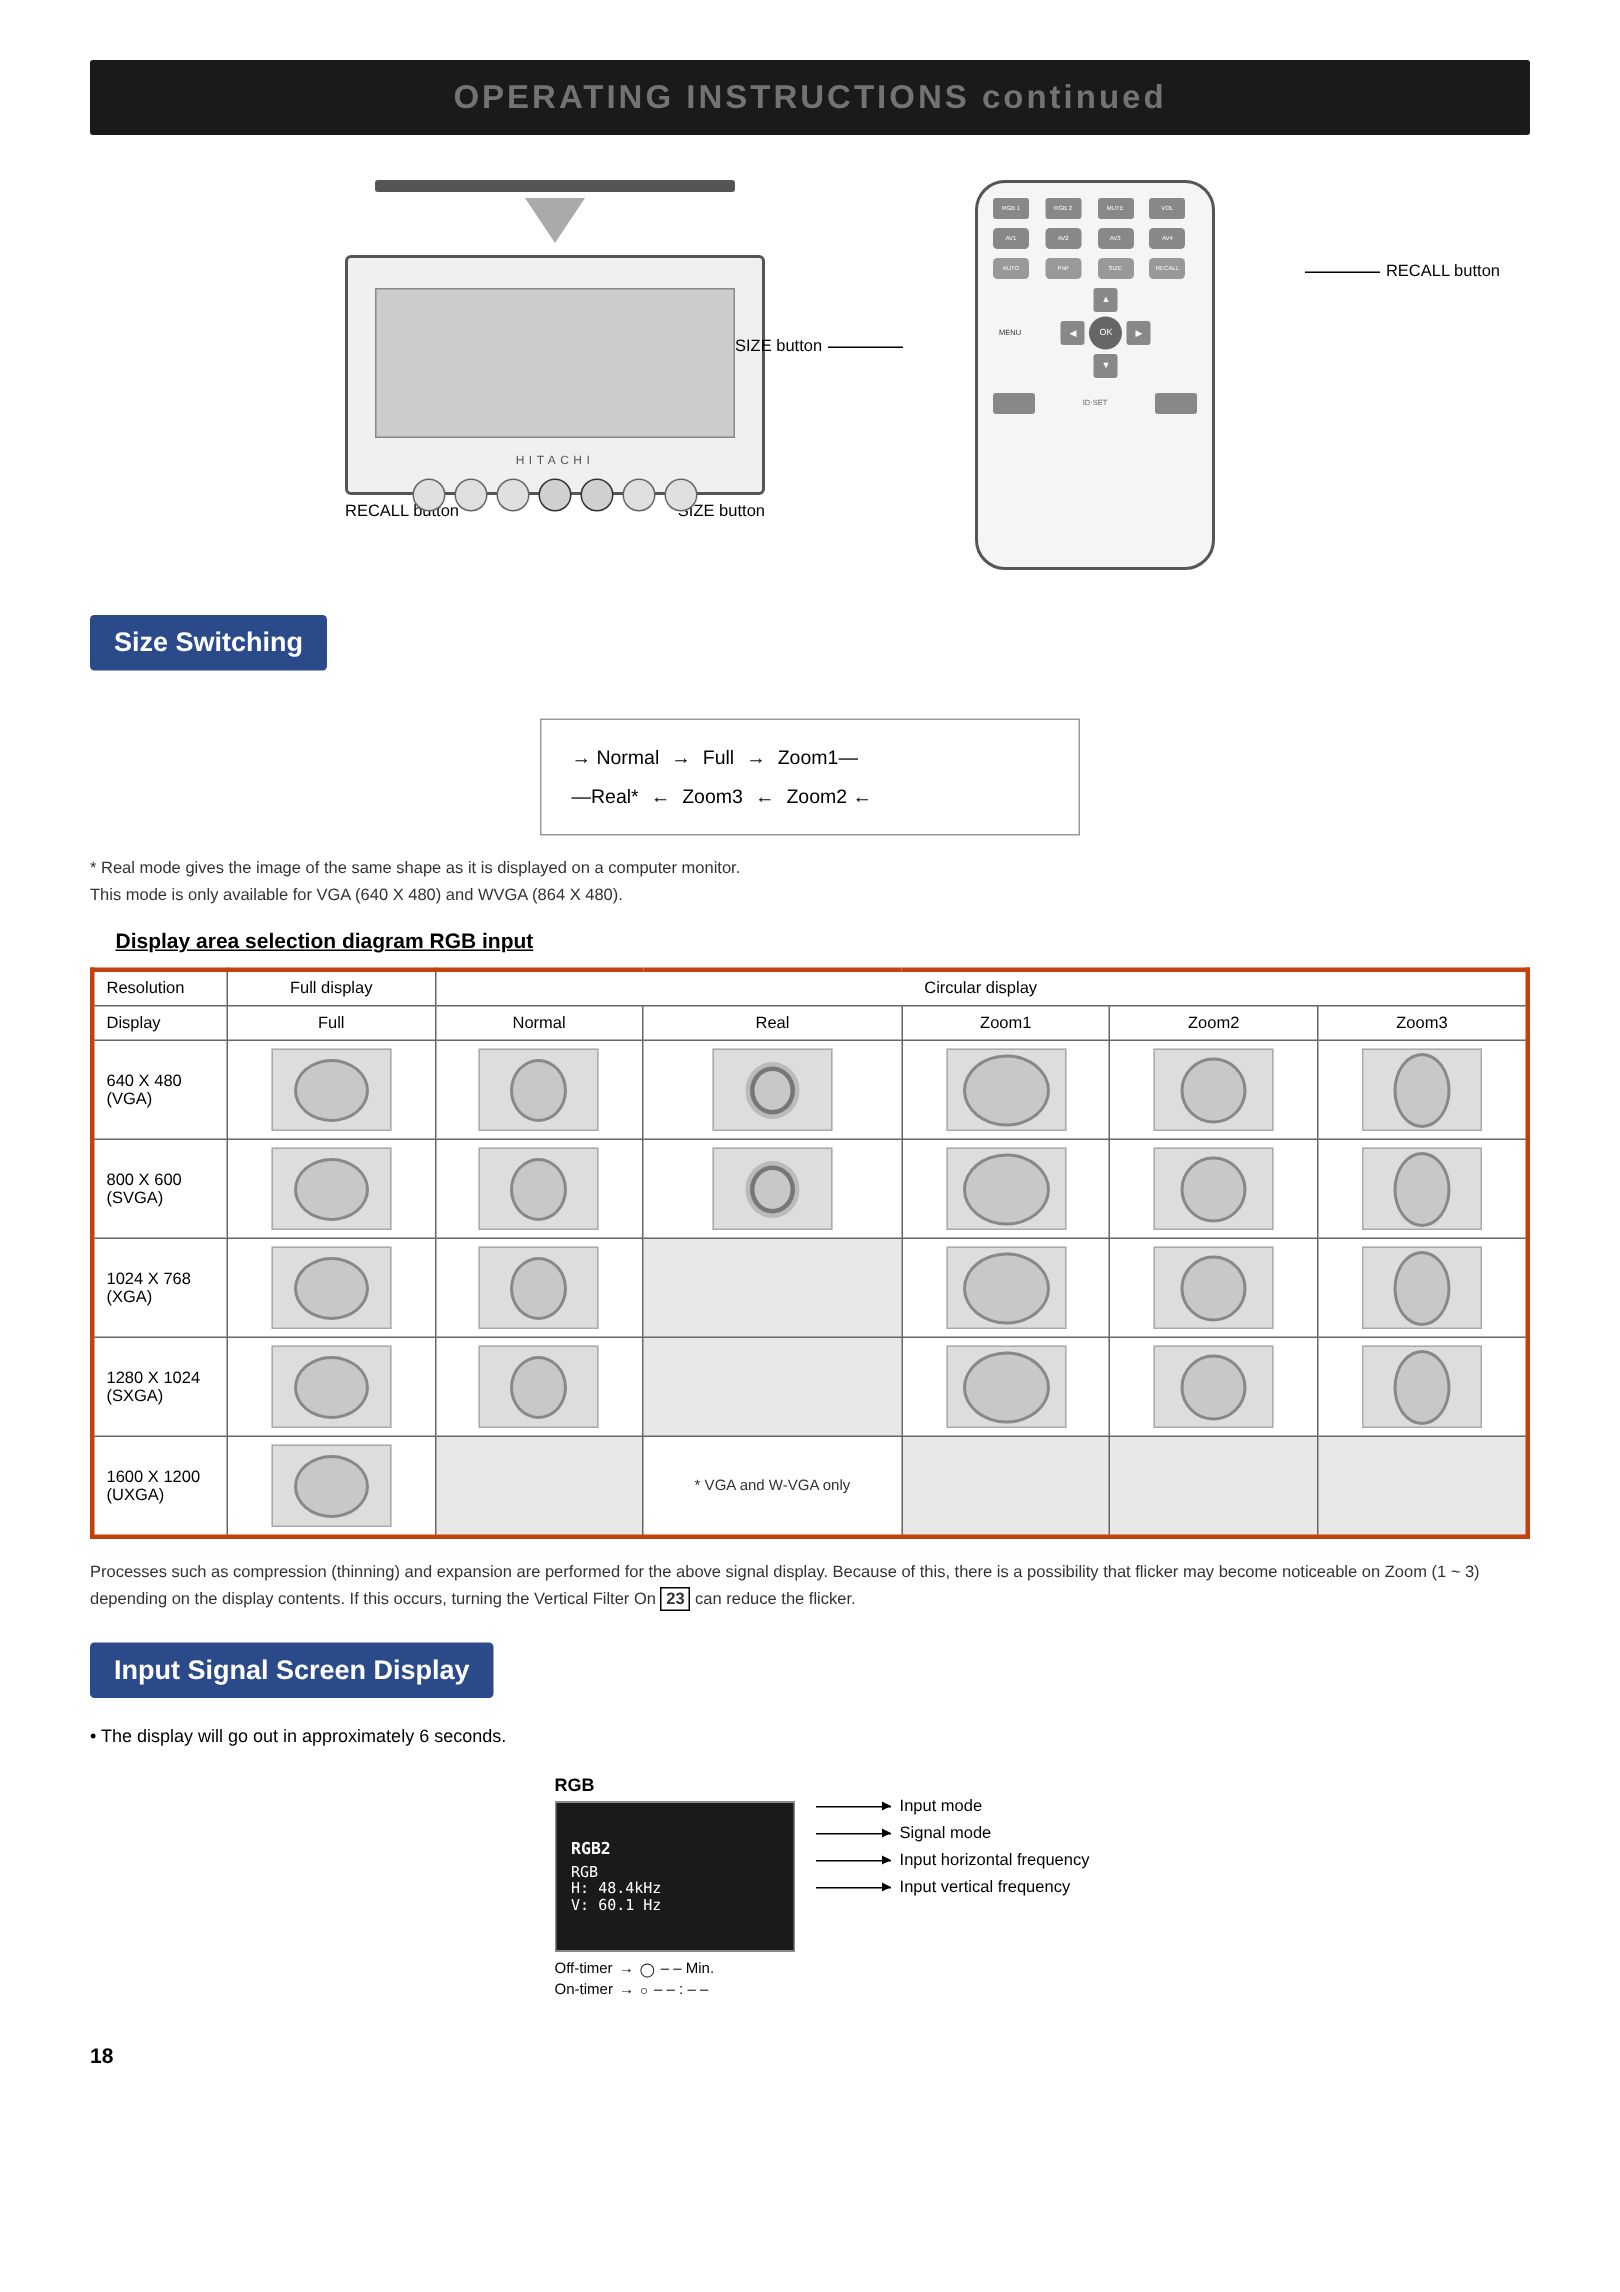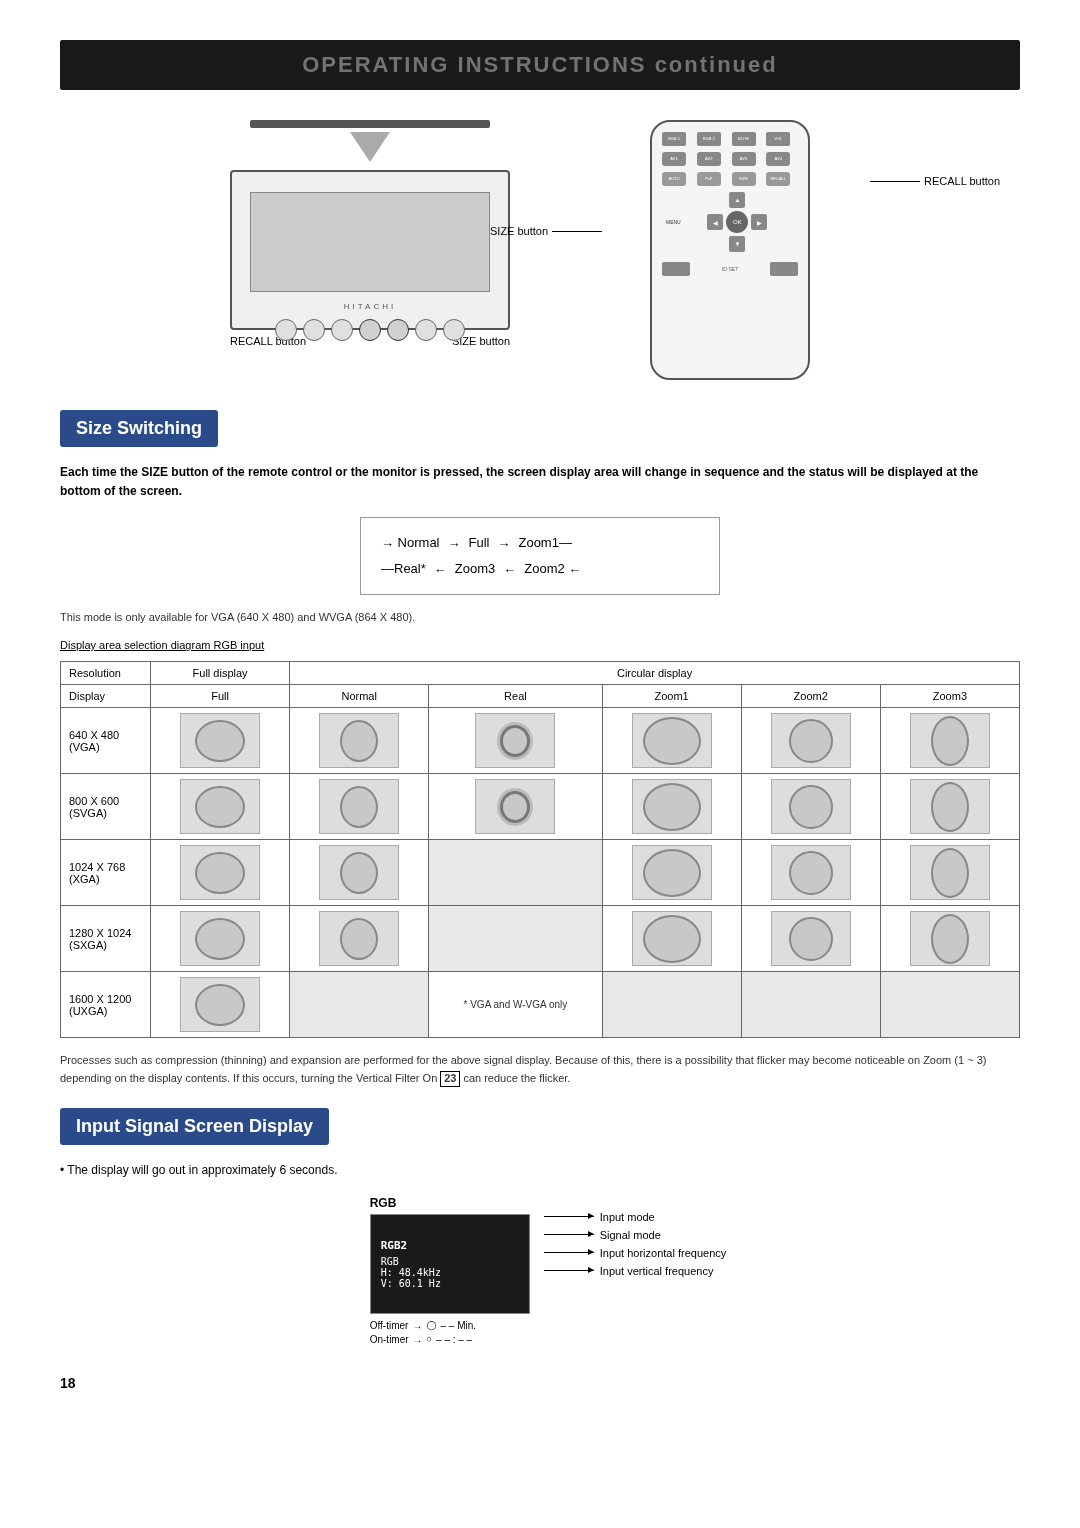--- a/index.html
+++ b/index.html
@@ -224,31 +224,31 @@
     }
 
     .footnote {
       font-size: 11px;
       color: #333;
       margin-bottom: 6px;
     }
 
     
     .sub-heading {
-      font-weight: normal;
-      font-size: 11px;
-      margin: 16px 0 10px 0;
+      font-weight: bold;
+      font-size: 14px;
+      margin: 16px 0 10px 17px;
       text-decoration: underline;
     }
 
     
     .display-table {
       width: 100%;
       border-collapse: collapse;
-      border: 1px solid #c2410c;
+      border: 3px solid #c2410c;
       margin-bottom: 14px;
       font-size: 11px;
     }
     .display-table th, .display-table td {
       border: 1px solid #666;
       padding: 5px 8px;
       text-align: center;
       vertical-align: middle;
     }
     .display-table th {
@@ -509,42 +509,40 @@
       <span>SIZE button</span>
       <div style="width:50px; height:1px; background:#000;"></div>
     </div>
   </div>
 
 </div>
 
 <div>
   <div class="section-heading">Size Switching</div>
 
-  <p class="body-text">
-    <strong><span>Each time the SIZE button of the remote control or the monitor is pressed, the screen display area will change in sequence and the status will be displayed at the bottom of the screen.</span></strong>
-  </p>
 
   
   <div class="flow-diagram">
     <div class="flow-row">
       <span>→ Normal</span>
       <span style="margin:0 4px;">→</span>
       <span>Full</span>
       <span style="margin:0 4px;">→</span>
       <span>Zoom1—</span>
     </div>
     <div class="flow-row">
       <span>—Real*</span>
       <span style="margin:0 4px;">←</span>
       <span>Zoom3</span>
       <span style="margin:0 4px;">←</span>
       <span>Zoom2 ←</span>
     </div>
   </div>
 
+  <p class="footnote">* Real mode gives the image of the same shape as it is displayed on a computer monitor.</p>
   <p class="footnote">This mode is only available for VGA (640 X 480) and WVGA (864 X 480).</p>
 
   
   <div class="sub-heading">Display area selection diagram RGB input</div>
 
   
   <table class="display-table">
     <thead>
       <tr>
         <th class="col-res">Resolution</th>

